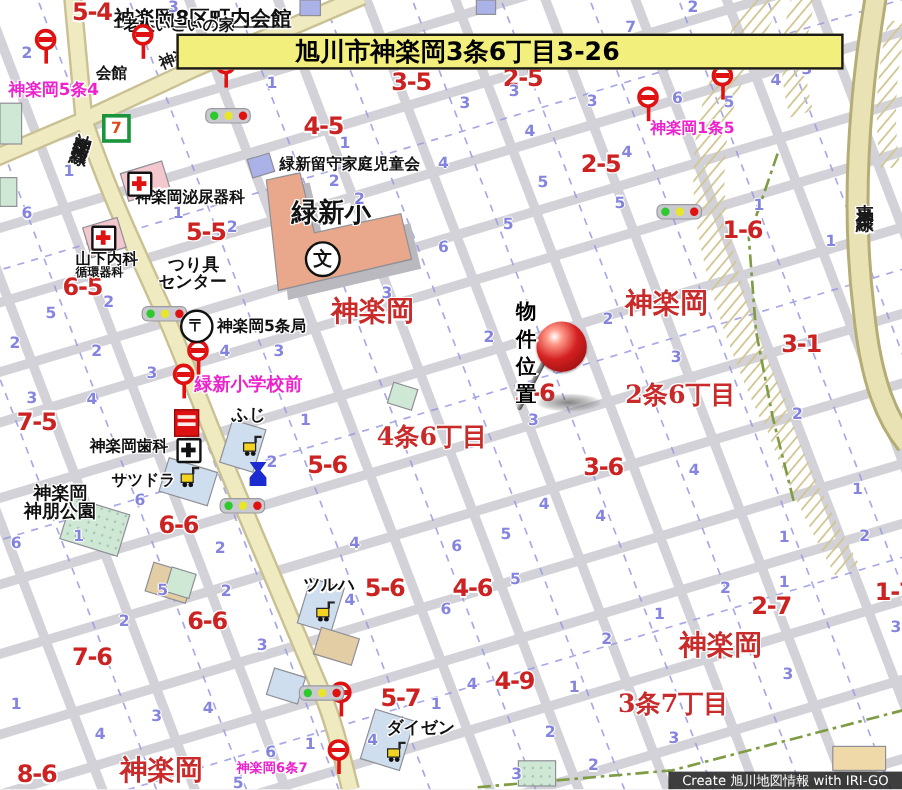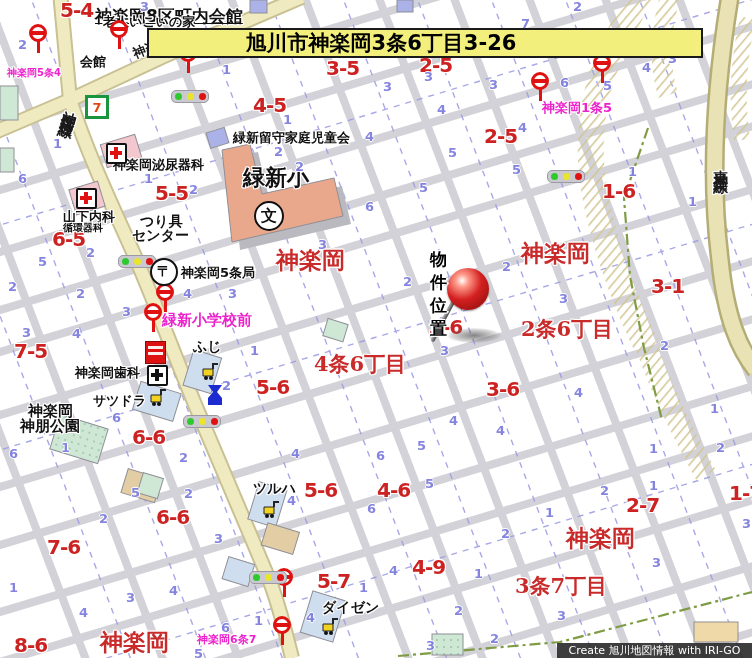--- a/index.html
+++ b/index.html
@@ -193,24 +193,24 @@
       <div class="mlabel red-block" style="left: 429px; top: 317px;">3-6</div>
       <div class="mlabel red-block" style="left: 486px; top: 379px;">3-6</div>
       <div class="mlabel red-block" style="left: 256px; top: 377px;">5-6</div>
       <div class="mlabel red-block" style="left: 304px; top: 480px;">5-6</div>
       <div class="mlabel red-block" style="left: 377px; top: 480px;">4-6</div>
       <div class="mlabel red-block" style="left: 132px; top: 427px;">6-6</div>
       <div class="mlabel red-block" style="left: 156px; top: 507px;">6-6</div>
       <div class="mlabel red-block" style="left: 412px; top: 557px;">4-9</div>
       <div class="mlabel red-block" style="left: 317px; top: 571px;">5-7</div>
       <div class="mlabel red-block" style="left: 626px; top: 495px;">2-7</div>
-      <div class="mlabel red-block" style="left: 47px; top: 537px;">7-6</div>
+      <div class="mlabel red-block" style="left: 60px; top: 537px;">7-6</div>
       <div class="mlabel red-block" style="left: 14px; top: 635px;">8-6</div>
       <div class="mlabel red-block" style="left: 729px; top: 483px;">1-7</div>
-      <div class="mlabel magenta" style="left: 7px; top: 68px; font-size: 10px;">神楽岡5条4</div>
+      <div class="mlabel magenta" style="left: 7px; top: 68px; font-size: 14px;">神楽岡5条4</div>
       <div class="mlabel magenta" style="left: 542px; top: 101px; font-size: 13px;">神楽岡1条5</div>
       <div class="mlabel magenta" style="left: 162px; top: 313px; font-size: 15px;">緑新小学校前</div>
       <div class="mlabel magenta" style="left: 197px; top: 634px; font-size: 11px;">神楽岡6条7</div>
       <div class="mlabel black-label" style="left: 95px; top: 8px; font-size: 17px; text-decoration: underline;">神楽岡8区町内会館</div>
       <div class="mlabel black-label" style="left: 103px; top: 15px; font-size: 13px;">老人いこいの家</div>
       <div class="mlabel black-label" style="left: 80px; top: 55px; font-size: 13px;">会館</div>
       <div class="mlabel black-label" style="left: 113px; top: 158px; font-size: 13px;">神楽岡泌尿器科</div>
       <div class="mlabel black-label" style="left: 63px; top: 210px; font-size: 13px;">山下内科</div>
       <div class="mlabel black-label" style="left: 63px; top: 223px; font-size: 10px;">循環器科</div>
       <div class="mlabel black-label" style="left: 140px; top: 214px; font-size: 14px;">つり具</div>

